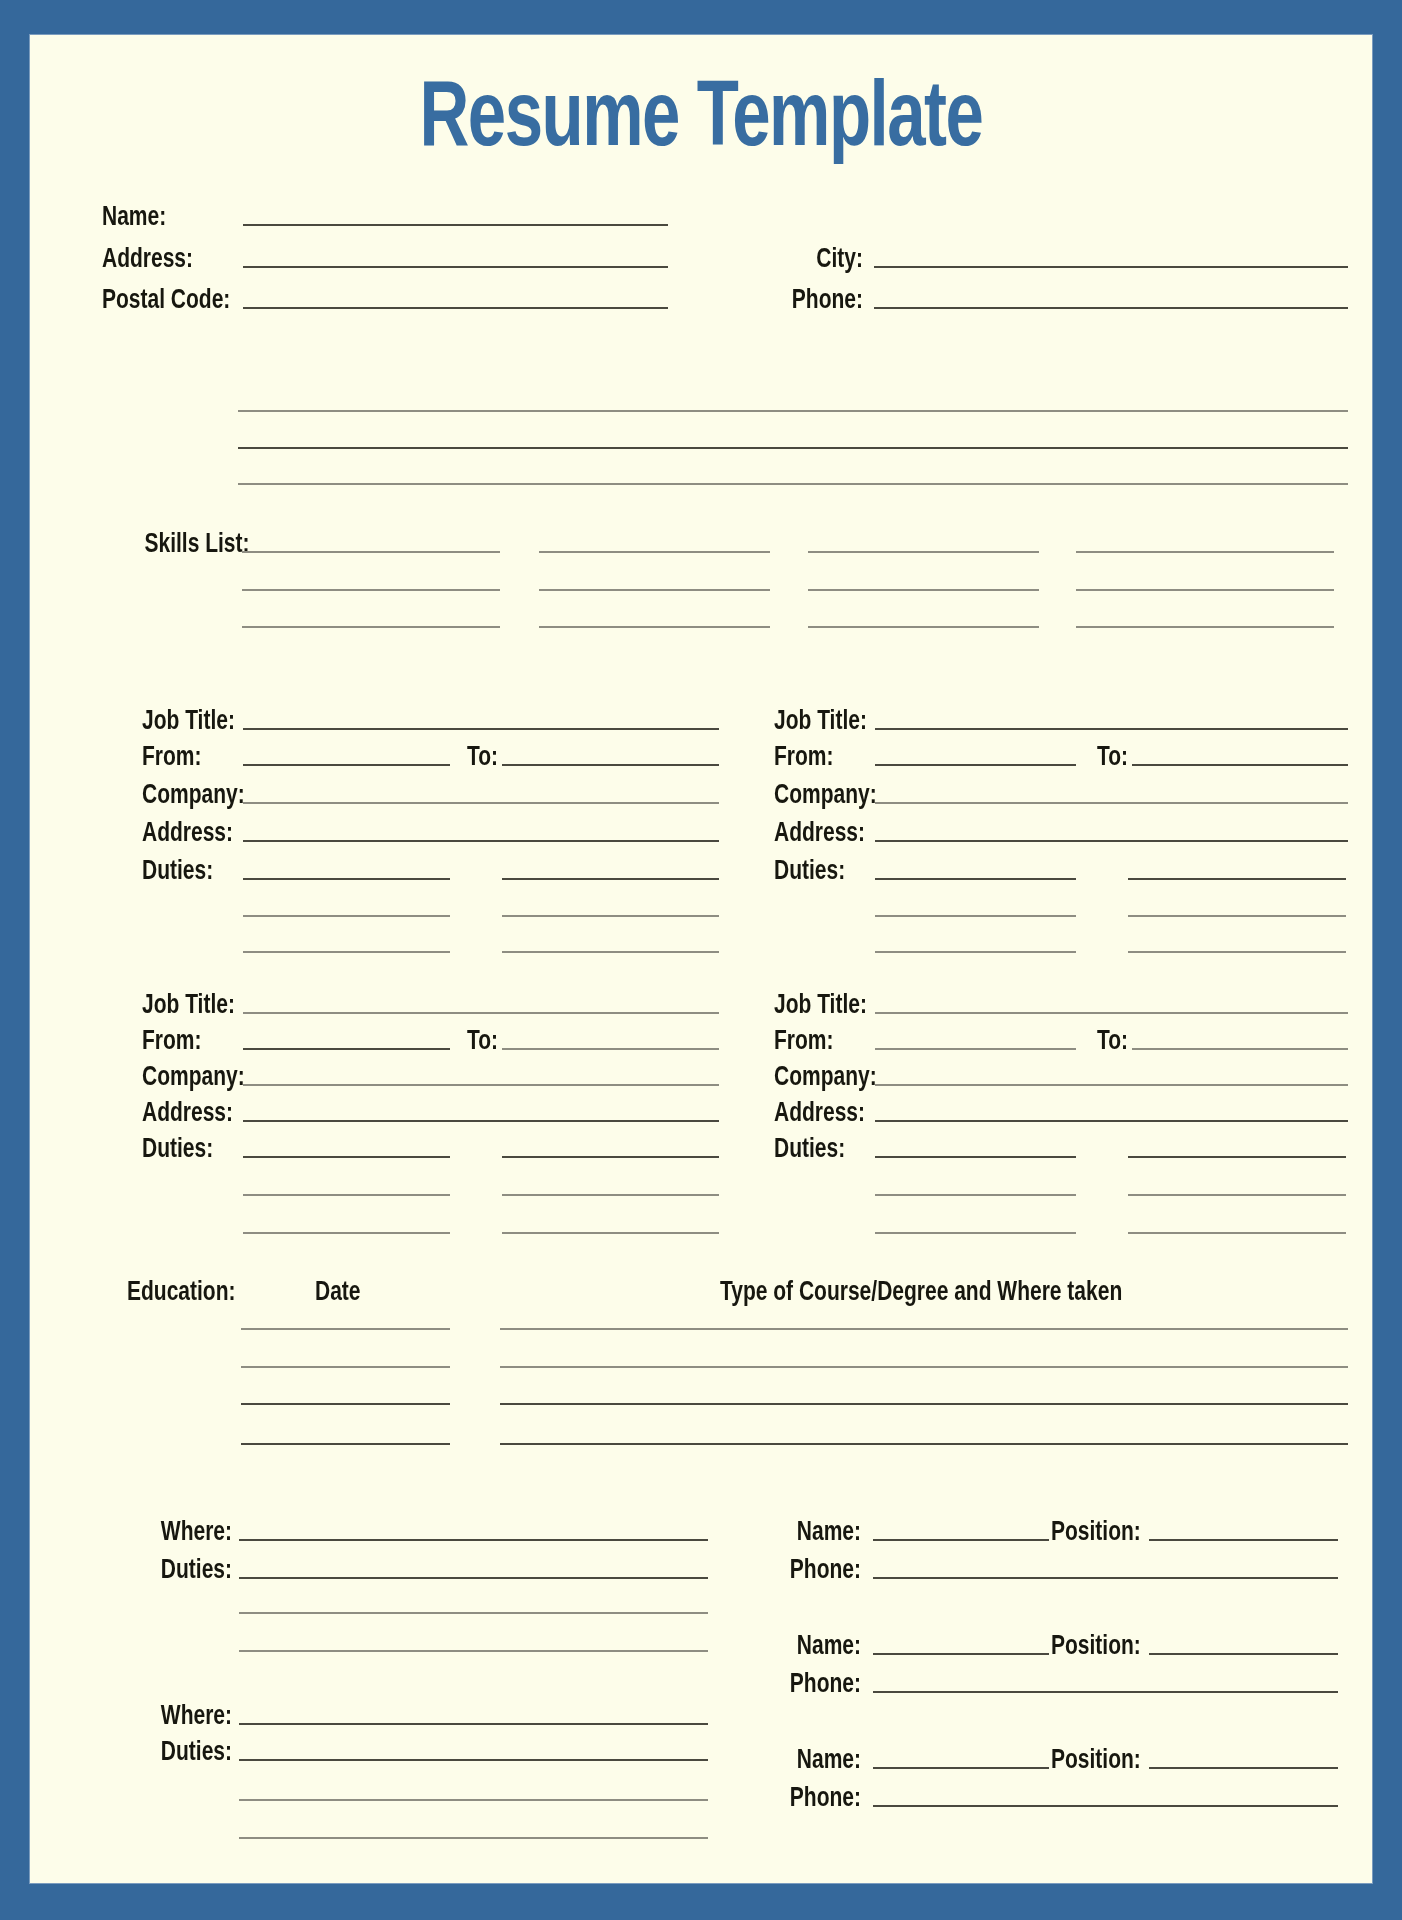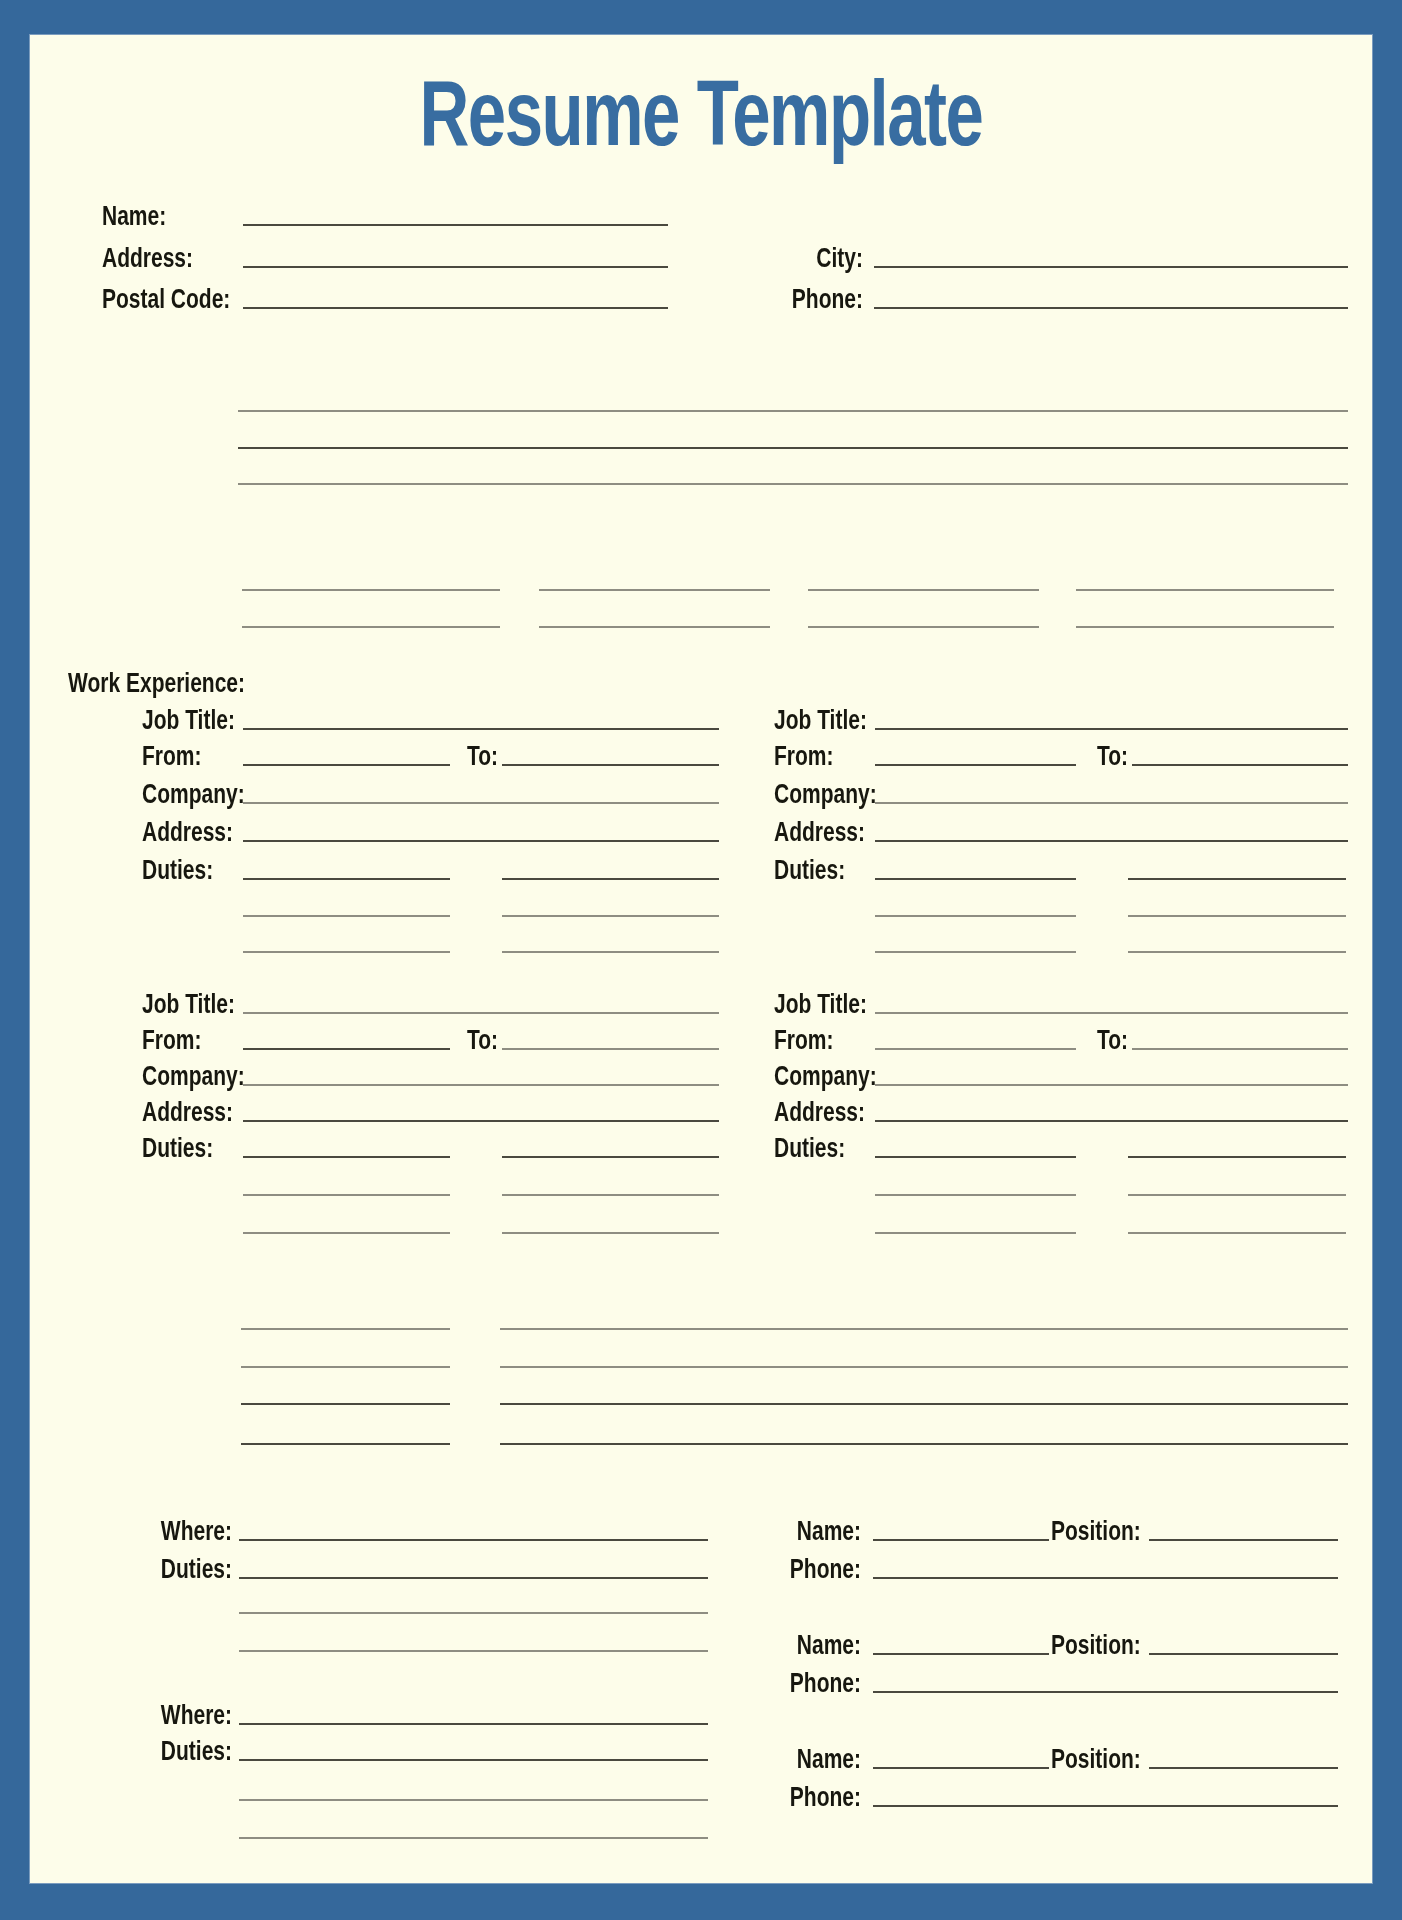--- a/index.html
+++ b/index.html
@@ -66,36 +66,40 @@
     <div class="row" style="top:346px">
       <div class="ln lt" style="left:208px;width:1110px"></div>
     </div>
     <div class="row" style="top:383px">
       <div class="ln" style="left:208px;width:1110px"></div>
     </div>
     <div class="row" style="top:419px">
       <div class="ln lt" style="left:208px;width:1110px"></div>
     </div>
 
+    <div class="row" style="top:487px">
+      <span class="lbl ra" style="left:84px;width:122px">Skills List:</span>
+      <div class="ln lt" style="left:212px;width:258px"></div>
+      <div class="ln lt" style="left:509px;width:231px"></div>
+      <div class="ln lt" style="left:778px;width:231px"></div>
+      <div class="ln lt" style="left:1046px;width:258px"></div>
+    </div>
     <div class="row" style="top:525px">
       <div class="ln lt" style="left:212px;width:258px"></div>
       <div class="ln lt" style="left:509px;width:231px"></div>
       <div class="ln lt" style="left:778px;width:231px"></div>
       <div class="ln lt" style="left:1046px;width:258px"></div>
     </div>
     <div class="row" style="top:562px">
       <div class="ln lt" style="left:212px;width:258px"></div>
       <div class="ln lt" style="left:509px;width:231px"></div>
       <div class="ln lt" style="left:778px;width:231px"></div>
       <div class="ln lt" style="left:1046px;width:258px"></div>
     </div>
 
-    <div class="row" style="top:627px">
-      <span class="lbl" style="left:38px">Work Experience:</span>
-    </div>
 
     <div class="row" style="top:664px">
       <span class="lbl" style="left:112px">Job Title:</span>
       <div class="ln" style="left:213px;width:476px"></div>
       <span class="lbl" style="left:744px">Job Title:</span>
       <div class="ln" style="left:845px;width:473px"></div>
     </div>
     <div class="row" style="top:700px">
       <span class="lbl" style="left:112px">From:</span>
       <div class="ln" style="left:213px;width:207px"></div>
@@ -181,20 +185,25 @@
       <div class="ln lt" style="left:845px;width:201px"></div>
       <div class="ln lt" style="left:1098px;width:218px"></div>
     </div>
     <div class="row" style="top:1168px">
       <div class="ln lt" style="left:213px;width:207px"></div>
       <div class="ln lt" style="left:472px;width:217px"></div>
       <div class="ln lt" style="left:845px;width:201px"></div>
       <div class="ln lt" style="left:1098px;width:218px"></div>
     </div>
 
+    <div class="row" style="top:1235px">
+      <span class="lbl" style="left:97px">Education:</span>
+      <span class="lbl" style="left:285px">Date</span>
+      <span class="lbl" style="left:690px">Type of Course/Degree and Where taken</span>
+    </div>
     <div class="row" style="top:1264px">
       <div class="ln lt" style="left:211px;width:209px"></div>
       <div class="ln lt" style="left:470px;width:848px"></div>
     </div>
     <div class="row" style="top:1302px">
       <div class="ln lt" style="left:211px;width:209px"></div>
       <div class="ln lt" style="left:470px;width:848px"></div>
     </div>
     <div class="row" style="top:1339px">
       <div class="ln" style="left:211px;width:209px"></div>

